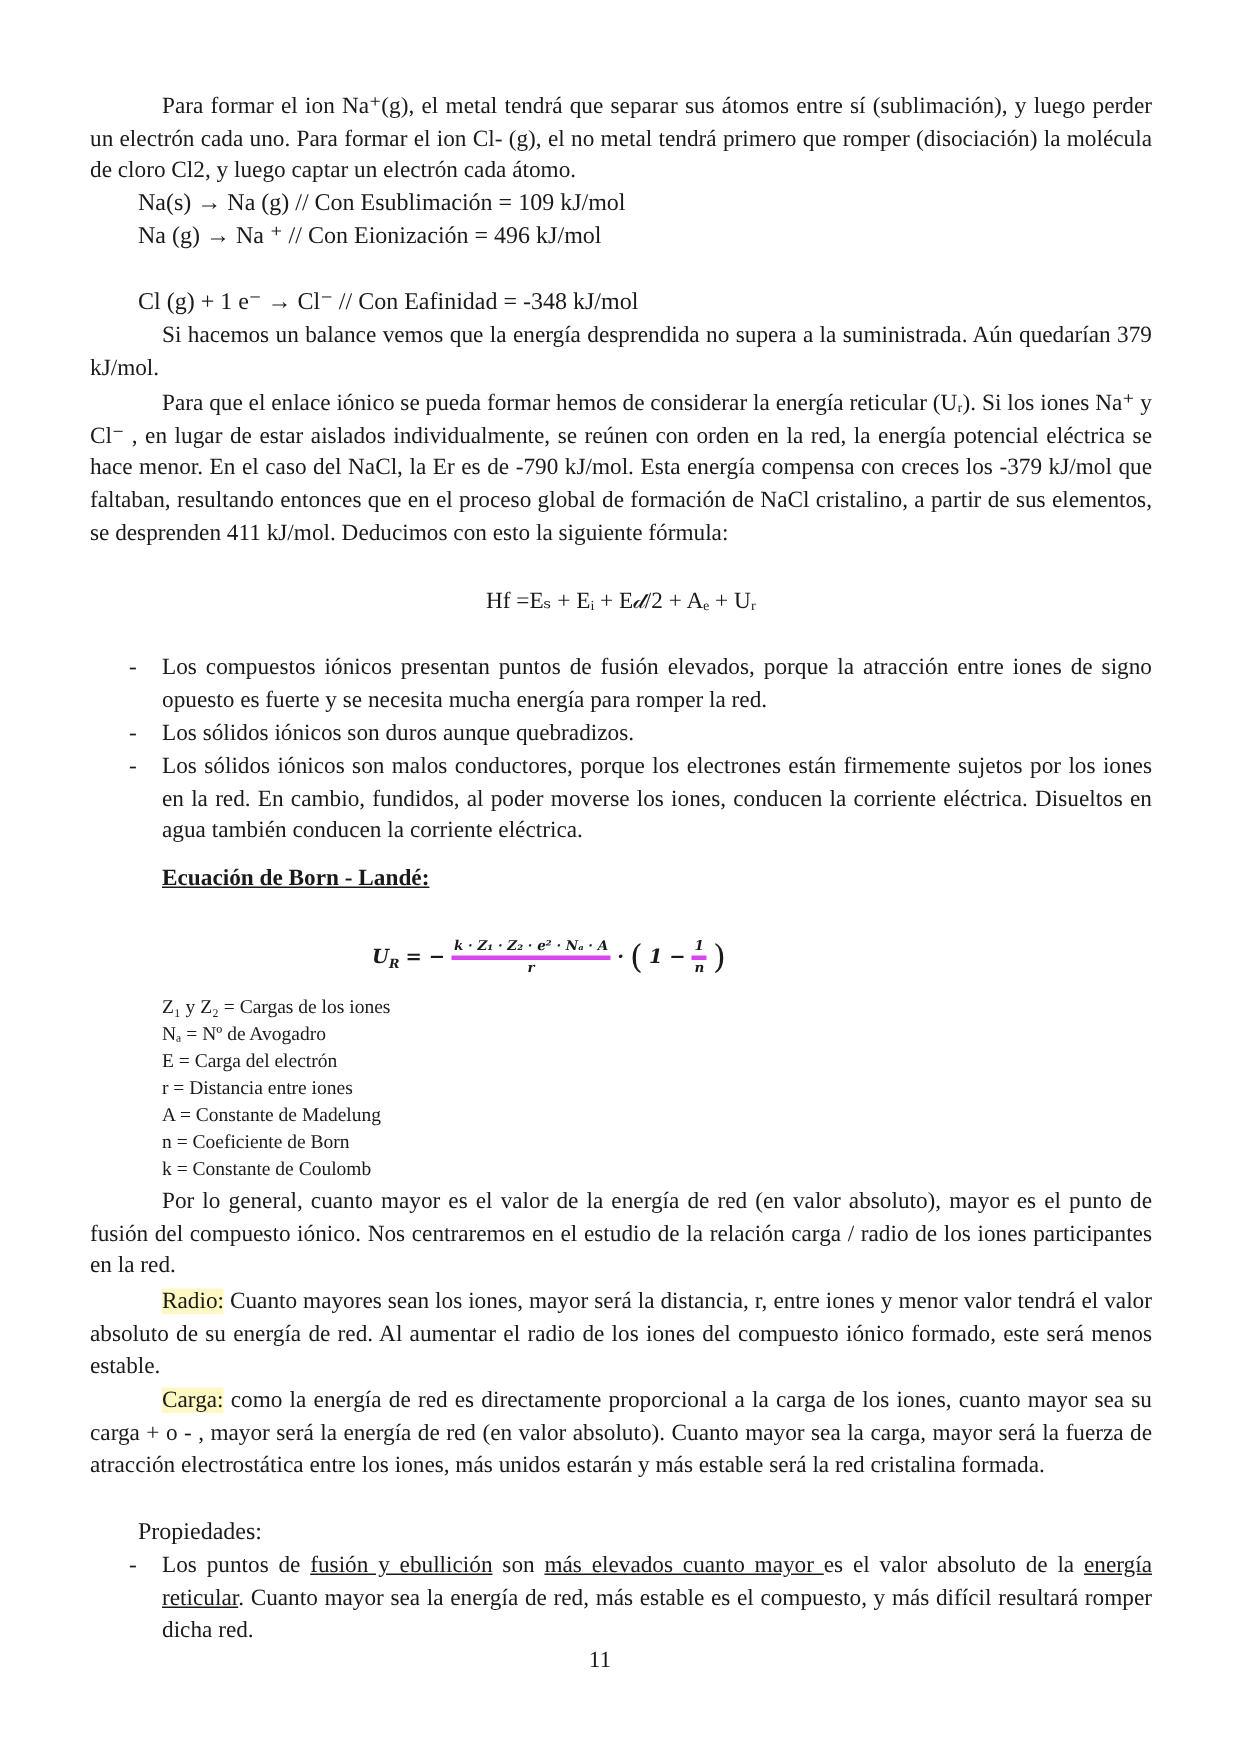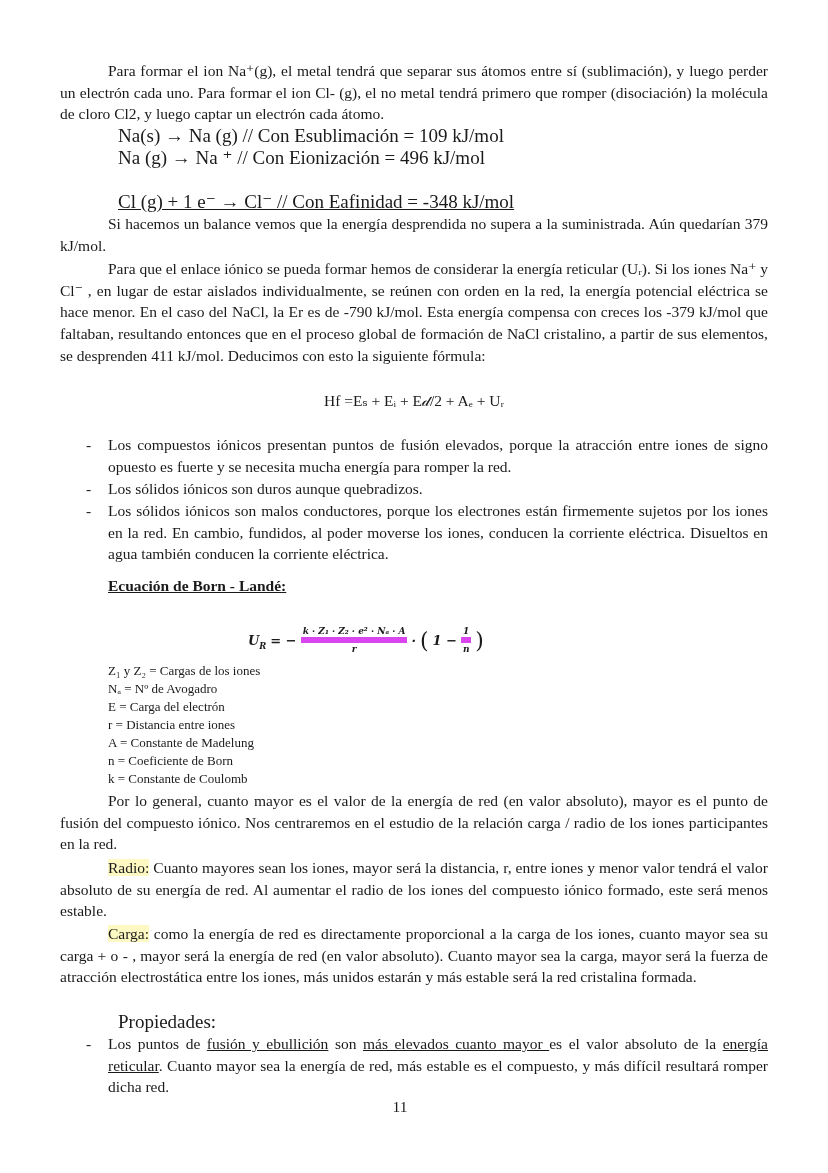--- a/index.html
+++ b/index.html
@@ -2,48 +2,48 @@
 <html><head>
 <meta charset="utf-8">
 <style>
   html, body { margin: 0; padding: 0; background: #ffffff; }
   body { width: 828px; height: 1173px; position: relative; overflow: hidden;
          font-family: "Liberation Serif", "DejaVu Serif", serif; color: #1a1a1a; }
   .page { position: absolute; left: 0; top: 0; width: 828px; height: 1173px; }
   .p { position: absolute; left: 60px; width: 708px; font-size: 15.5px; line-height: 21.7px;
        text-align: justify; margin: 0; }
   .indent { text-indent: 48px; }
-  .line { position: absolute; left: 118px; font-size: 19px; line-height: 21.7px; white-space: nowrap; }
+  .line { position: absolute; left: 92px; font-size: 16px; line-height: 21.7px; white-space: nowrap; }
   .center { position: absolute; left: 60px; width: 708px; text-align: center; font-size: 15.5px; line-height: 21.7px; }
   .heading { position: absolute; left: 108px; font-size: 15.5px; font-weight: bold; text-decoration: underline; line-height: 21.7px; }
   .bullet { position: absolute; left: 60px; width: 708px; font-size: 15.5px; line-height: 21.7px; }
   .bullet .dash { position: absolute; left: 26px; top: 0; }
   .bullet .txt { margin-left: 48px; text-align: justify; display: block; }
   .small { position: absolute; left: 108px; font-size: 13px; line-height: 18.3px; white-space: nowrap; }
   .hl { background: #fef9c3; }
   .u { text-decoration: underline; }
   sub, sup { font-size: 65%; line-height: 0; }
   .formula { position: absolute; left: 248px; top: 626px; font-family: "DejaVu Serif", serif;
              font-weight: bold; font-style: italic; font-size: 13px; display: flex; align-items: center; gap: 4px; }
   .frac { display: inline-flex; flex-direction: column; align-items: center; font-size: 9px; }
-  .frac .num { border-bottom: 6px solid #d946ef; padding: 0 2px 1px 2px; }
+  .frac .num { border-bottom: 3px solid #d946ef; padding: 0 2px 1px 2px; }
   .frac .den { padding-top: 1px; }
   .paren { font-size: 22px; font-style: normal; font-weight: normal; }
   .pagenum { position: absolute; left: 0; width: 800px; top: 1098px; text-align: center; font-size: 15.5px; }
 </style>
 </head>
 <body>
 
 <div class="page">
 
   <p class="p indent" style="top:60px;">Para formar el ion Na⁺(g), el metal tendrá que separar sus átomos entre sí (sublimación), y luego perder un electrón cada uno. Para formar el ion Cl- (g), el no metal tendrá primero que romper (disociación) la molécula de cloro Cl2, y luego captar un electrón cada átomo.</p>
 
   <div class="line" style="top:125px;">Na(s) → Na (g) // Con Esublimación = 109 kJ/mol</div>
   <div class="line" style="top:147px;">Na (g) → Na ⁺ // Con Eionización = 496 kJ/mol</div>
-  <div class="line" style="top:191px;text-decoration:underline;">Cl (g) + 1 e⁻ → Cl⁻ // Con Eafinidad = -348 kJ/mol</div>
+  <div class="line" style="top:191px;">Cl (g) + 1 e⁻ → Cl⁻ // Con Eafinidad = -348 kJ/mol</div>
 
   <p class="p indent" style="top:213px;">Si hacemos un balance vemos que la energía desprendida no supera a la suministrada. Aún quedarían 379 kJ/mol.</p>
 
   <p class="p indent" style="top:258px;">Para que el enlace iónico se pueda formar hemos de considerar la energía reticular (Uᵣ). Si los iones Na⁺ y Cl⁻ , en lugar de estar aislados individualmente, se reúnen con orden en la red, la energía potencial eléctrica se hace menor. En el caso del NaCl, la Er es de -790 kJ/mol. Esta energía compensa con creces los -379 kJ/mol que faltaban, resultando entonces que en el proceso global de formación de NaCl cristalino, a partir de sus elementos, se desprenden 411 kJ/mol. Deducimos con esto la siguiente fórmula:</p>
 
   <div class="center" style="top:390px;">Hf =Eₛ + Eᵢ + E𝒹/2 + Aₑ + Uᵣ</div>
 
 
   <div class="bullet" style="top:434px;">
     <span class="dash">-</span>

